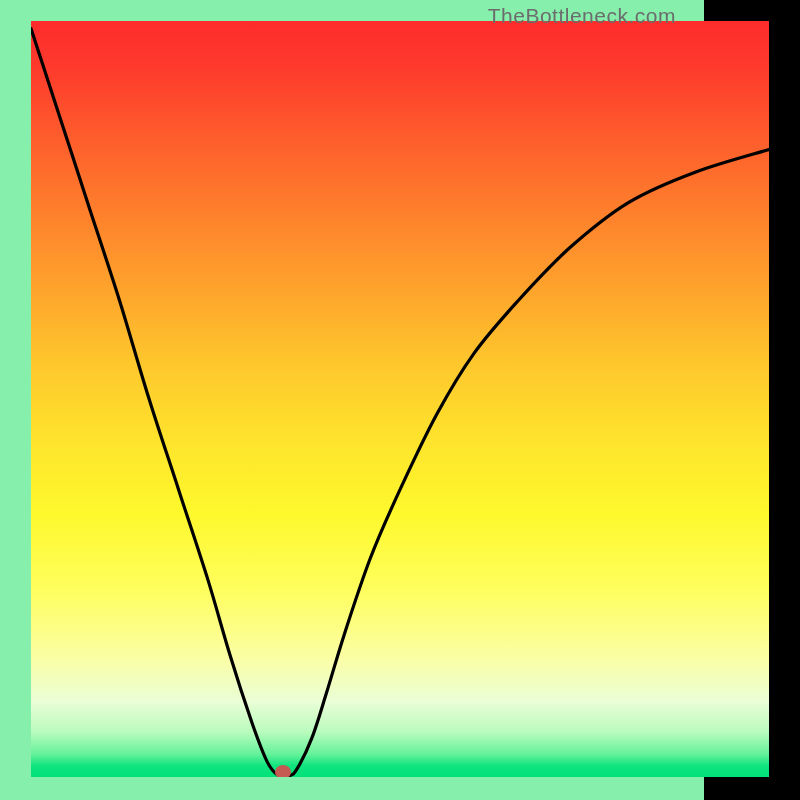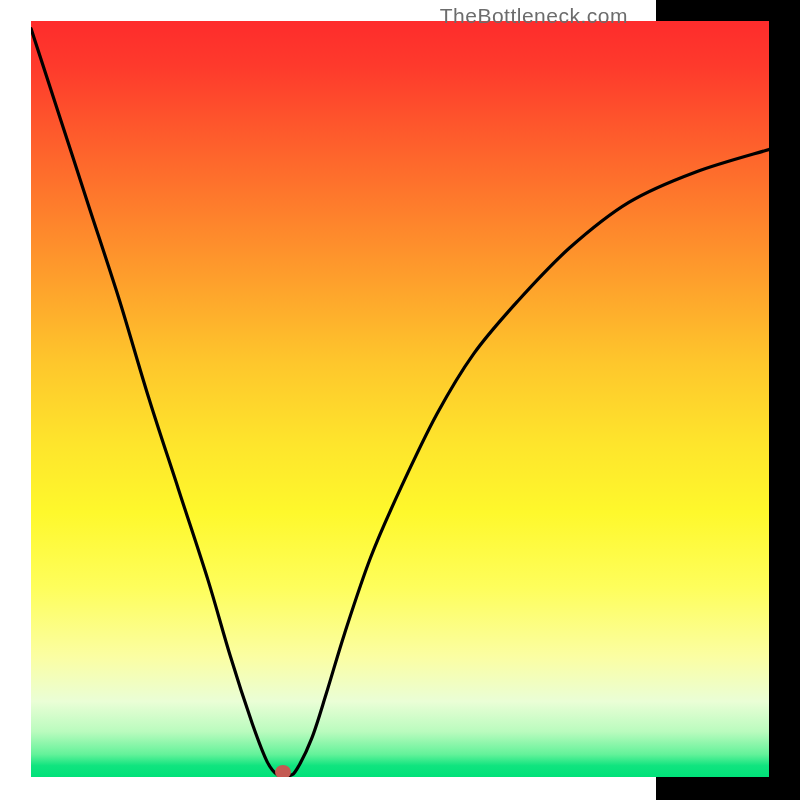--- a/index.html
+++ b/index.html
@@ -6,22 +6,23 @@
     margin: 0;
     padding: 0;
     width: 800px;
     height: 800px;
     background: #000;
     font-family: Arial, Helvetica, sans-serif;
   }
   .outer {
     width: 656px;
     height: 800px;
-    background: #ffffff;
+    background: #86efac;
     position: relative;
+    padding-left: 48px;
   }
   .watermark {
     position: absolute;
     top: 4px;
     right: 28px;
     color: #6c6c6c;
     font-size: 21px;
     font-weight: 500;
     letter-spacing: 0.5px;
     z-index: 5;

